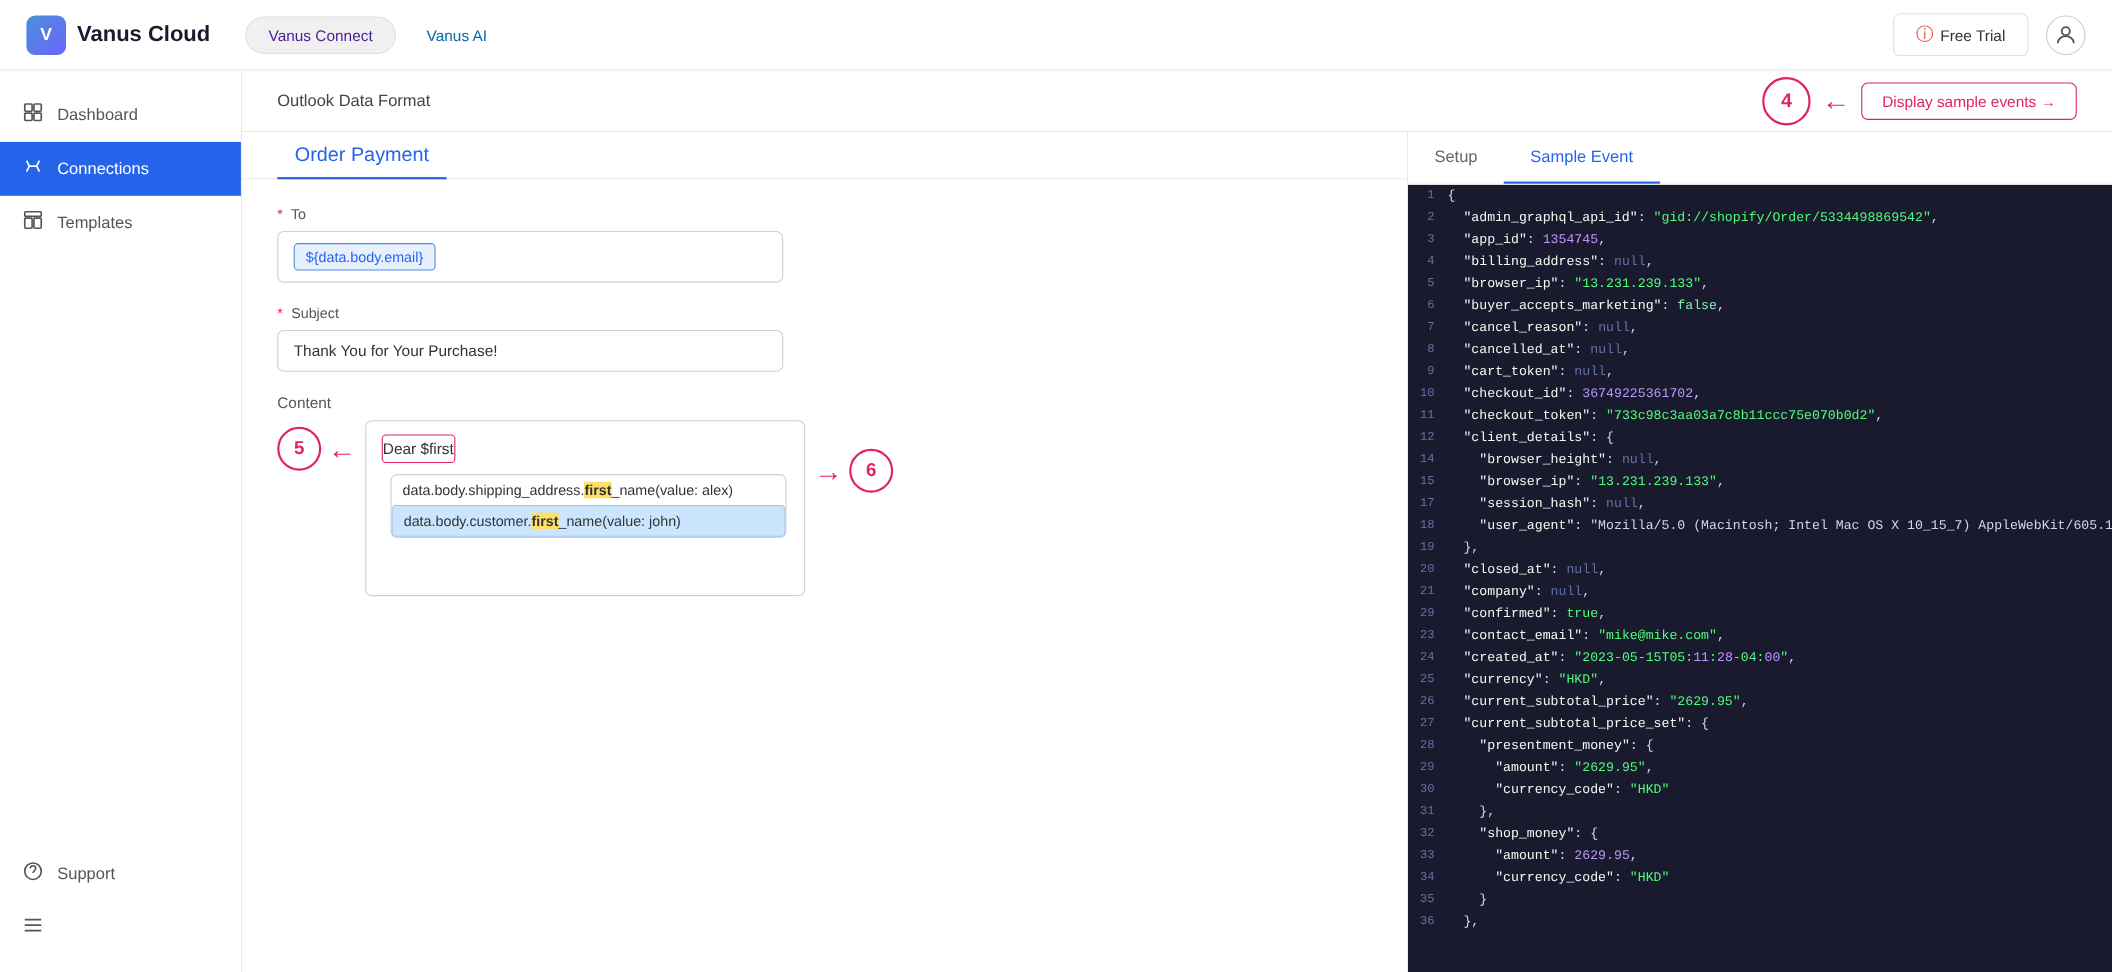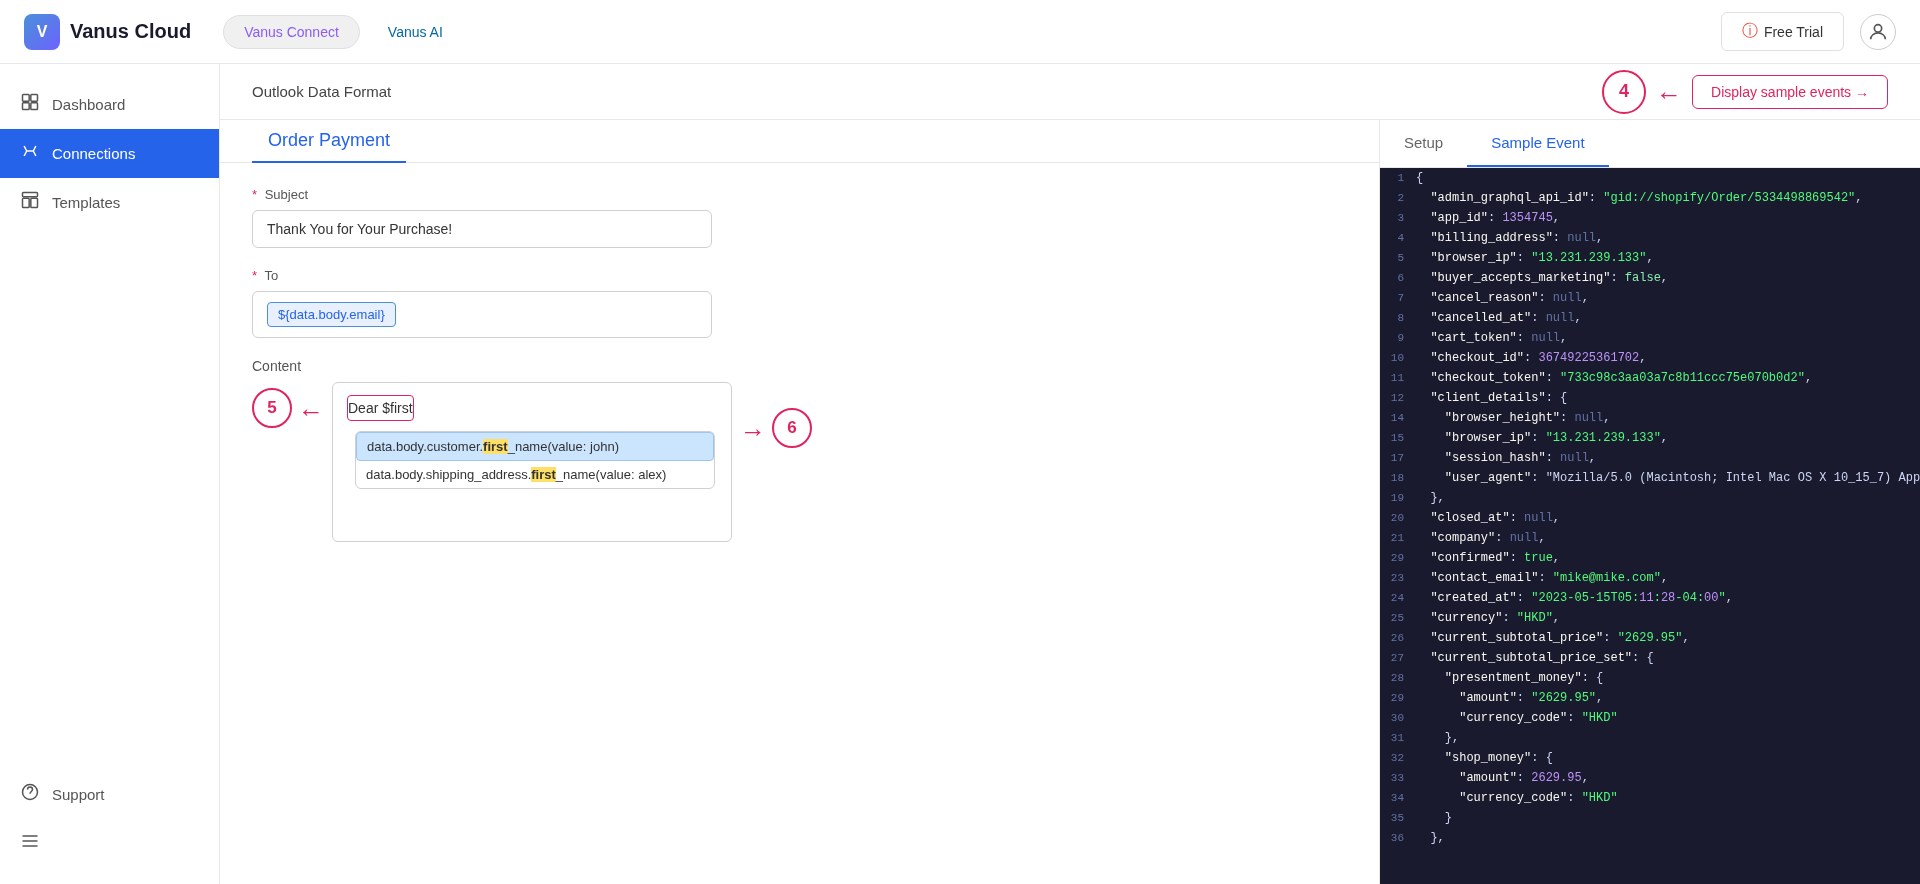--- a/index.html
+++ b/index.html
@@ -44,21 +44,21 @@
     .nav-btn {
       padding: 8px 20px;
       border-radius: 20px;
       border: none;
       cursor: pointer;
       font-size: 14px;
       font-weight: 500;
     }
     .nav-btn.active {
       background: #f0f0f0;
-      color: #8b5cf6;
+      color: #4c1d95;
       border: 1px solid #e0e0e0;
       text-align: center;
     }
     .nav-btn.inactive {
       background: transparent;
       color: #0369a1;
     }
     .nav-right {
       margin-left: auto;
       display: flex;
@@ -320,21 +320,21 @@
       flex-shrink: 0;
     }
     .red-arrow-right {
       color: #e0245e;
       font-size: 26px;
       flex-shrink: 0;
     }
 
     
     .right-panel {
-      width: 540px;
+      width: 640px;
       background: #1a1a2e;
       display: flex;
       flex-direction: column;
       overflow: hidden;
       flex-shrink: 0;
     }
 
     .right-panel-tabs {
       display: flex;
       background: #fff;
@@ -492,57 +492,57 @@
       <div class="left-panel">
         <div class="tab-bar">
           <div class="tab-item">Order Payment</div>
         </div>
 
         <div class="form-section">
 
           <div class="form-field">
             <div class="field-label">
               <span class="required">*</span>
-              <span>Subject</span>
-            </div>
-            <input class="field-input" type="text" value="Thank You for Your Purchase!" style="">
+              <span>To</span>
+            </div>
+            <div style="border:1px solid #d0d0d0; border-radius:6px; max-width:460px; padding:6px 10px; background:#fff; min-height:40px;">
+              <span class="tag-input">${data.body.email}</span>
+            </div>
           </div>
 
           <div class="form-field">
             <div class="field-label">
               <span class="required">*</span>
-              <span>To</span>
-            </div>
-            <div style="border:1px solid #d0d0d0; border-radius:6px; max-width:460px; padding:6px 10px; background:#fff; min-height:40px;">
-              <span class="tag-input">${data.body.email}</span>
-            </div>
+              <span>Subject</span>
+            </div>
+            <input class="field-input" type="text" value="Thank You for Your Purchase!" style="">
           </div>
 
           <div class="form-field">
             <div class="content-label">Content</div>
 
             <div style="display:flex; align-items:flex-start; gap:8px;">
 
               <div style="display:flex; align-items:center; gap:6px; margin-top: 6px;">
                 <div class="step-num">5</div>
                 <span class="red-arrow-left">←</span>
               </div>
 
               <div class="content-box" style="flex:1; max-width:400px;">
 
                 <div class="dear-line">
                   <span class="dear-text-box">Dear $first</span>
                 </div>
 
                 <div class="autocomplete-dropdown">
+                  <div class="autocomplete-item">
+                    <span>data.body.shipping_address.</span><span class="highlight-part">first</span><span>_name(value: alex)</span>
+                  </div>
                   <div class="autocomplete-item highlighted">
                     <span>data.body.customer.</span><span class="highlight-part">first</span><span>_name(value: john)</span>
-                  </div>
-                  <div class="autocomplete-item">
-                    <span>data.body.shipping_address.</span><span class="highlight-part">first</span><span>_name(value: alex)</span>
                   </div>
                 </div>
 
               </div>
 
               <div style="display:flex; align-items:center; gap:6px; margin-top: 26px;">
                 <span class="red-arrow-right">→</span>
                 <div class="step-num">6</div>
               </div>
             </div>

